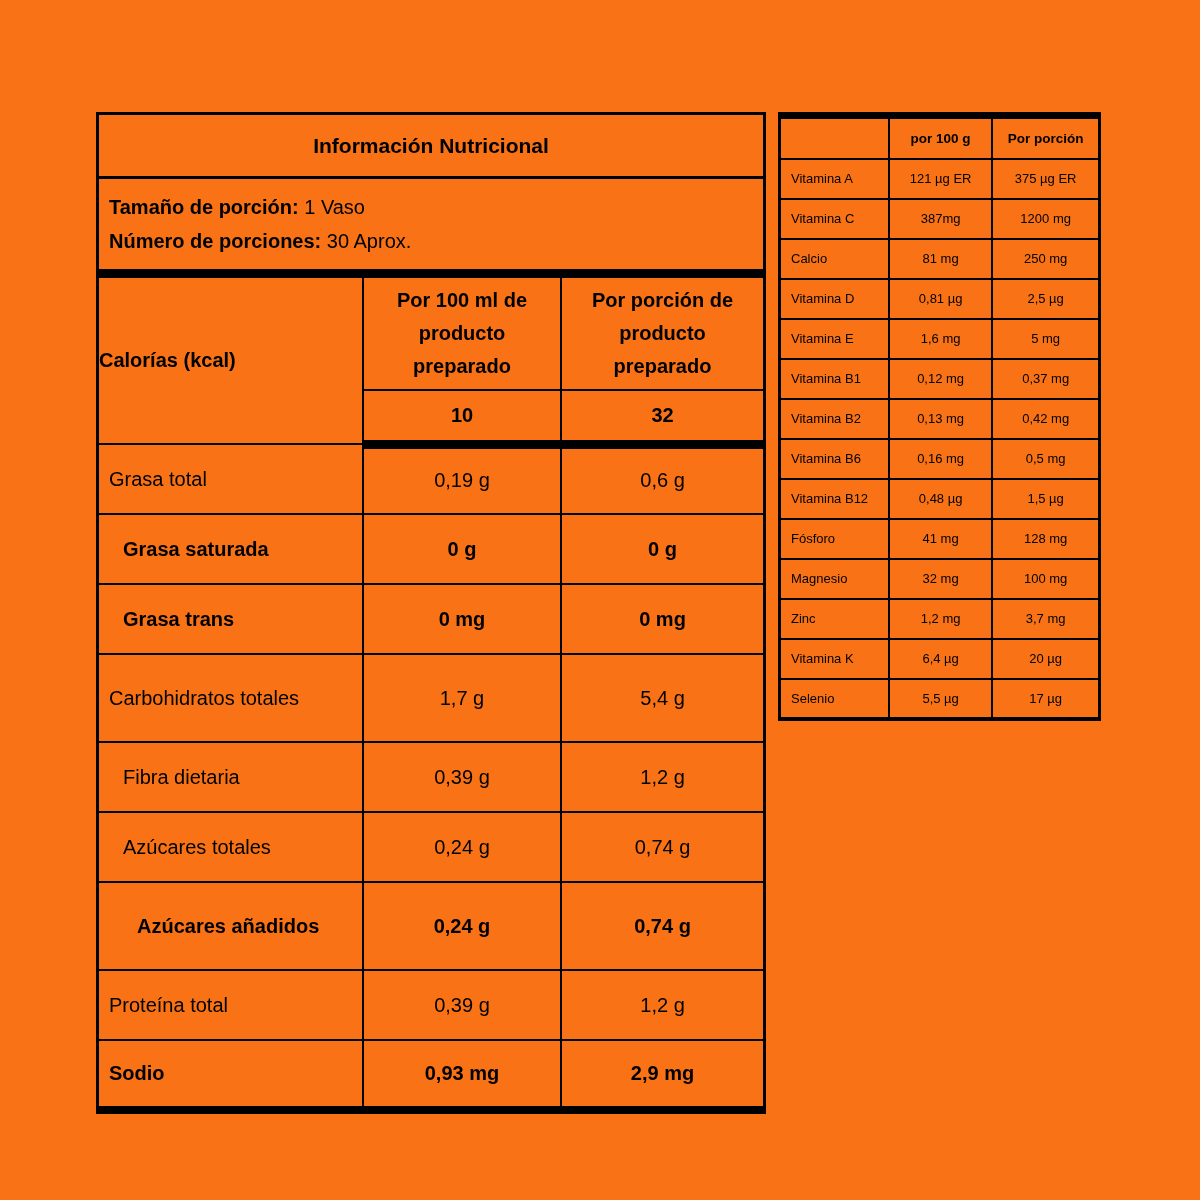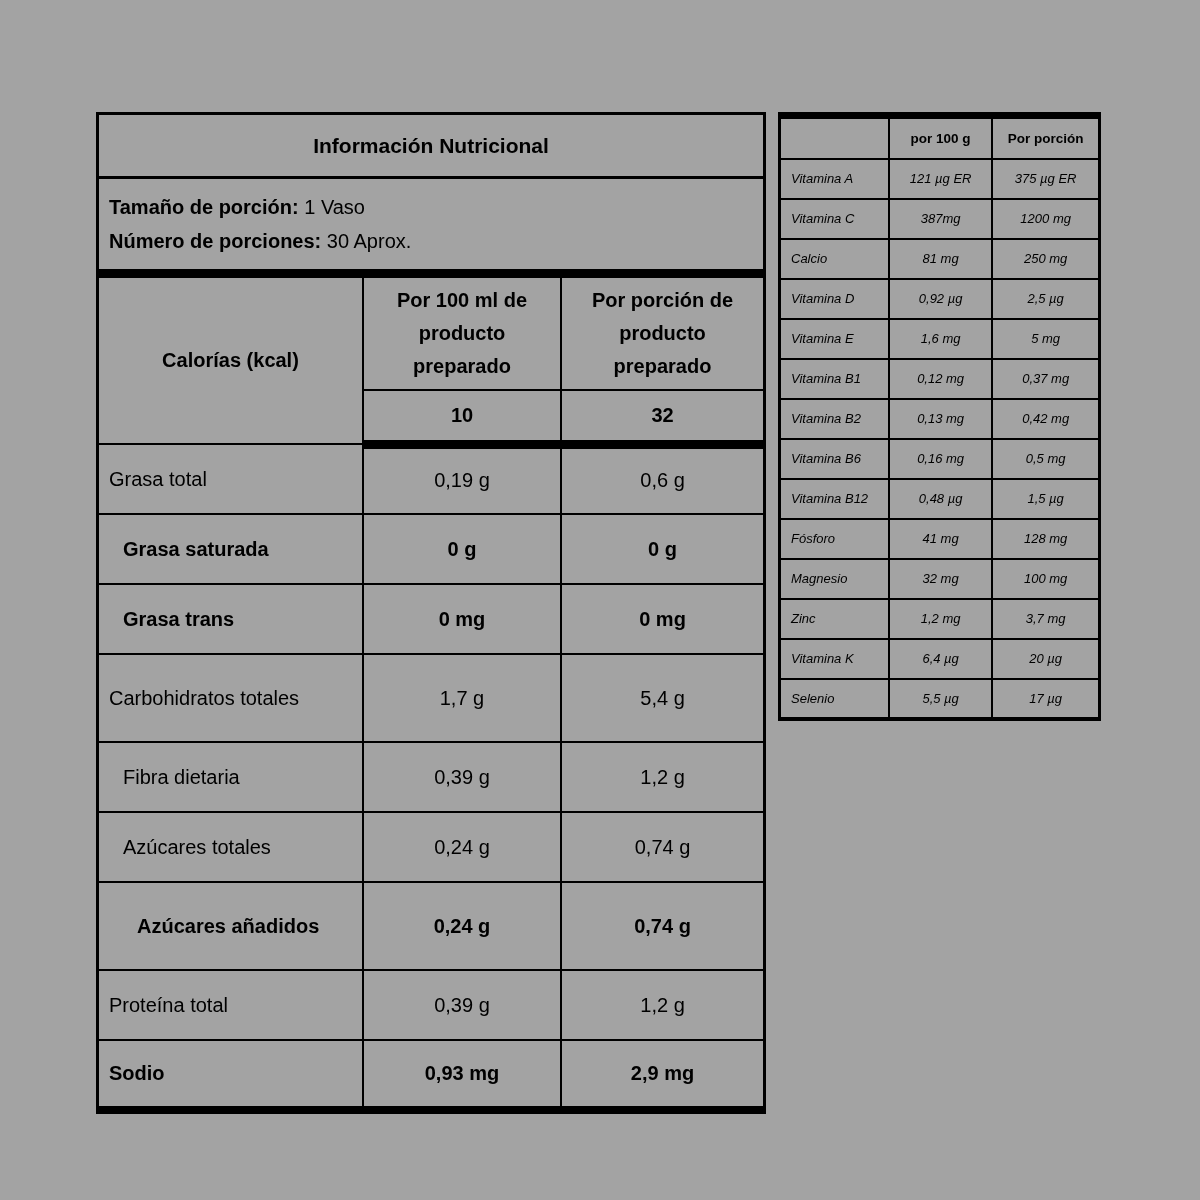--- a/index.html
+++ b/index.html
@@ -2,21 +2,21 @@
 <html><head>
 <meta charset="utf-8">
 <style>
   * { box-sizing: border-box; margin: 0; padding: 0; }
   html, body {
     width: 1200px; height: 1200px;
     background: #ffffff;
     color: #000000;
     font-family: "Liberation Sans", sans-serif;
   }
-  .canvas { position: relative; width: 1200px; height: 1200px; background: #a3a3a3; }
+  .canvas { position: relative; width: 1200px; height: 1200px; background: #f97316; }
 
   
   table { border-collapse: collapse; table-layout: fixed; }
   .main-table {
     position: absolute; left: 96px; top: 112px; width: 670px;
     border: 3px solid #000;
     border-bottom: 8px solid #000;
   }
   .main-table td { border: 2px solid #000; font-size: 20px; vertical-align: middle; }
 
@@ -24,21 +24,21 @@
     height: 64px; text-align: center; font-weight: bold; font-size: 21px;
     border-bottom: 3px solid #000;
   }
   .serving-row td {
     height: 96px; padding-left: 10px; line-height: 1.7; font-size: 20px;
     border-bottom: 9px solid #000;
   }
   .serving-row .b { font-weight: bold; }
 
   .cal-label {
-    font-weight: bold; text-align: center; font-size: 20px;
+    font-weight: bold; text-align: left; font-size: 20px;
     border-bottom: 9px solid #000;
   }
   .cal-header-row td.col-header {
     height: 112px; text-align: center; font-weight: bold;
     line-height: 1.65; padding: 6px 28px; font-size: 20px;
   }
   .cal-values-row td {
     height: 54px; text-align: center; font-weight: bold;
     border-bottom: 9px solid #000;
   }
@@ -50,21 +50,21 @@
 
   
   .vit-table {
     position: absolute; left: 778px; top: 112px; width: 323px;
     border: 3px solid #000;
     border-top: 7px solid #000;
     border-bottom: 4px solid #000;
   }
   .vit-table td { border: 2px solid #000; font-size: 13px; vertical-align: middle; }
   .vit-header-row td { height: 43px; text-align: center; font-weight: bold; font-size: 13.5px; }
-  .vit-row td { height: 40px; font-style: italic; }
+  .vit-row td { height: 40px; }
   .vit-row td.lab { padding-left: 10px; }
   .vit-row td.num { text-align: center; }
 </style>
 </head>
 <body>
 
 <div class="canvas">
 
   <table class="main-table">
     <colgroup>
@@ -167,21 +167,21 @@
     <td class="num">387mg</td>
     <td class="num">1200 mg</td>
   </tr>
         <tr class="vit-row">
     <td class="lab">Calcio</td>
     <td class="num">81 mg</td>
     <td class="num">250 mg</td>
   </tr>
         <tr class="vit-row">
     <td class="lab">Vitamina D</td>
-    <td class="num">0,92 µg</td>
+    <td class="num">0,81 µg</td>
     <td class="num">2,5 µg</td>
   </tr>
         <tr class="vit-row">
     <td class="lab">Vitamina E</td>
     <td class="num">1,6 mg</td>
     <td class="num">5 mg</td>
   </tr>
         <tr class="vit-row">
     <td class="lab">Vitamina B1</td>
     <td class="num">0,12 mg</td>

